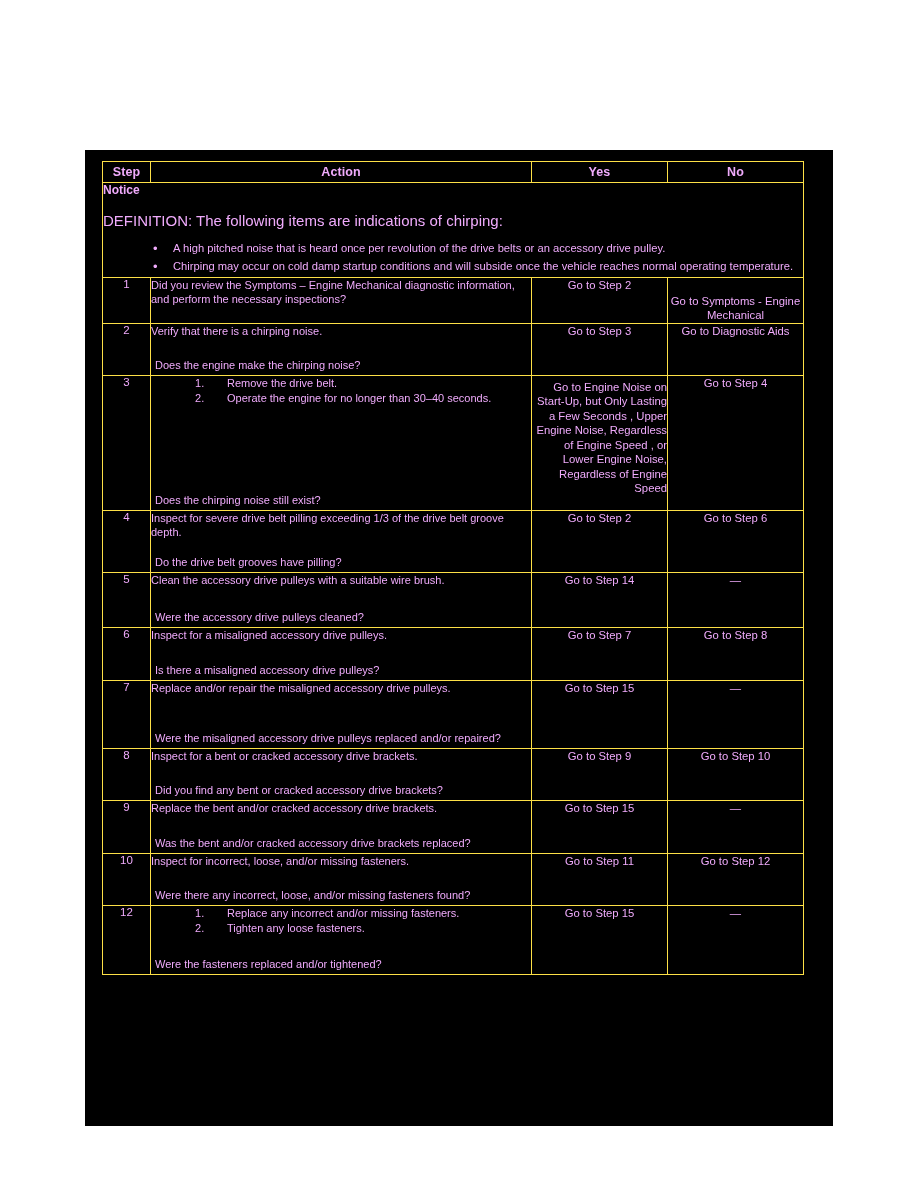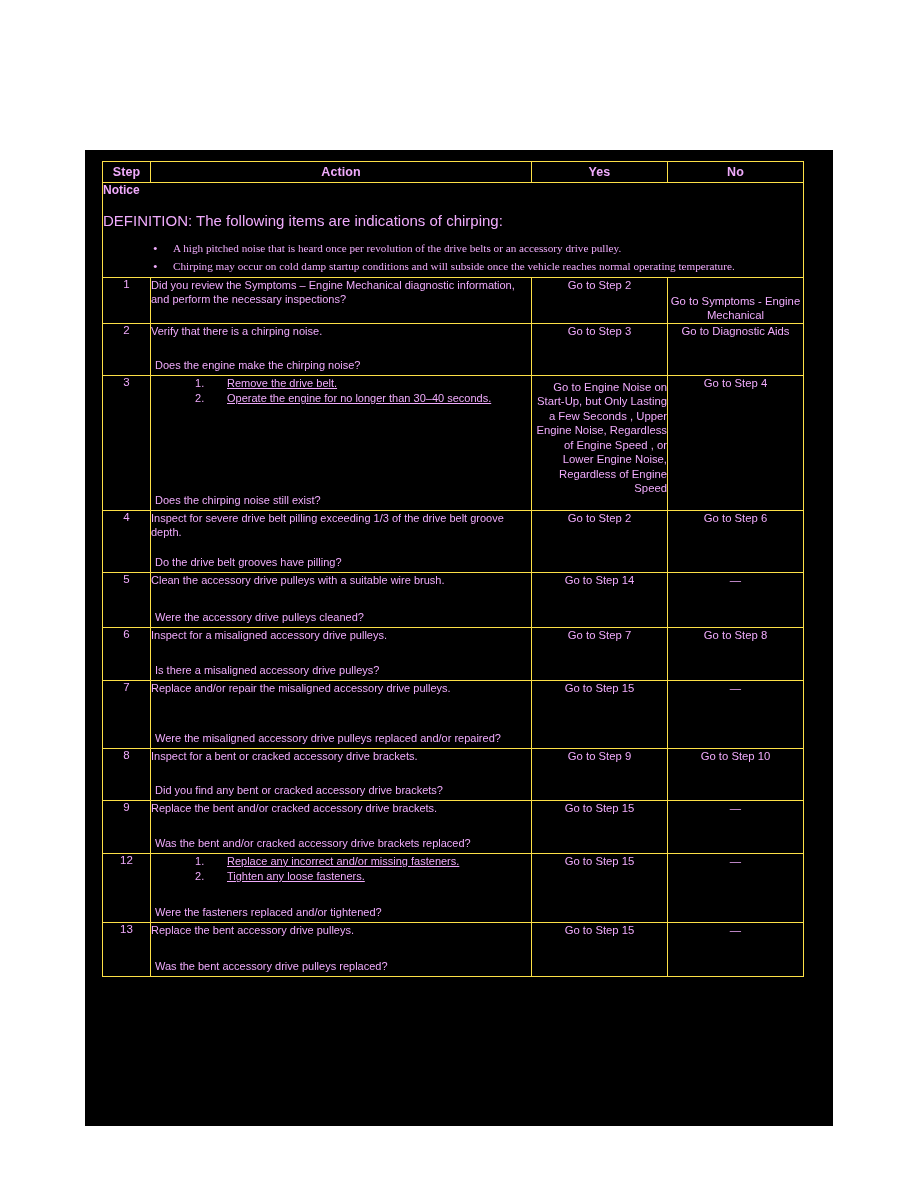--- a/index.html
+++ b/index.html
@@ -81,21 +81,20 @@
     margin: 0 0 14px 0;
   }
   .notice-def {
     margin: 0 0 10px 0;
     font-size: 15px;
   }
   ul.notice-list {
     margin: 0;
     padding: 0 0 0 50px;
     list-style: none;
-    font-family: Liberation Serif, serif;
   }
   ul.notice-list li {
     position: relative;
     margin: 0 0 3px 0;
     padding-left: 20px;
     font-size: 11.2px;
     line-height: 1.35;
   }
   ul.notice-list li::before {
     content: "\2022";
@@ -133,21 +132,20 @@
     position: absolute;
     left: 4px;
     right: 0;
     bottom: 3px;
   }
   ol.act-ol {
     margin: 0 0 4px 0;
     padding: 0 0 0 44px;
     list-style: none;
     counter-reset: acn;
-    text-decoration: underline;
   }
   ol.act-ol li {
     position: relative;
     counter-increment: acn;
     padding-left: 32px;
     margin-bottom: 1px;
     line-height: 1.3;
   }
   ol.act-ol li::before {
     content: counter(acn) ".";
@@ -265,37 +263,37 @@
           </tr>
           <tr style="height: 53px;">
             <td class="step">9</td>
             <td class="action">
               <p class="act-lead">Replace the bent and/or cracked accessory drive brackets.</p>
               <p class="act-q">Was the bent and/or cracked accessory drive brackets replaced?</p>
             </td>
             <td class="yesno">Go to Step 15</td>
             <td class="yesno">—</td>
           </tr>
+          <tr style="height: 52px;">
+            <td class="step">10</td>
+            <td class="action">
+              <p class="act-lead">Inspect for incorrect, loose, and/or missing fasteners.</p>
+              <p class="act-q">Were there any incorrect, loose, and/or missing fasteners found?</p>
+            </td>
+            <td class="yesno">Go to Step 11</td>
+            <td class="yesno">Go to Step 12</td>
+          </tr>
           <tr style="height: 69px;">
             <td class="step">12</td>
             <td class="action">
               <ol class="act-ol">
                 <li>Replace any incorrect and/or missing fasteners.</li>
                 <li>Tighten any loose fasteners.</li>
               </ol>
               <p class="act-q">Were the fasteners replaced and/or tightened?</p>
             </td>
             <td class="yesno">Go to Step 15</td>
             <td class="yesno">—</td>
           </tr>
-          <tr style="height: 54px;">
-            <td class="step">13</td>
-            <td class="action">
-              <p class="act-lead">Replace the bent accessory drive pulleys.</p>
-              <p class="act-q">Was the bent accessory drive pulleys replaced?</p>
-            </td>
-            <td class="yesno">Go to Step 15</td>
-            <td class="yesno">—</td>
-          </tr>
         </tbody>
     </table>
   </div>
 </div>
 
 </body></html>

